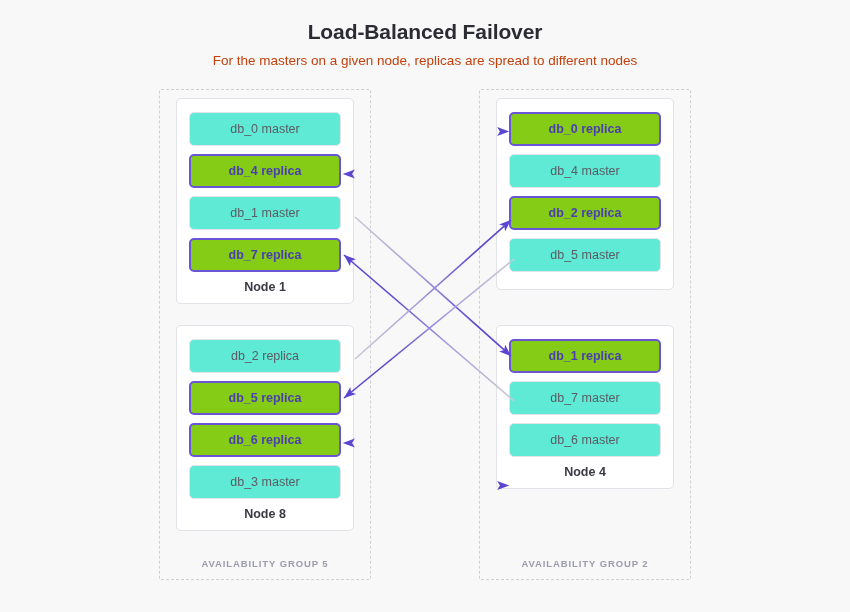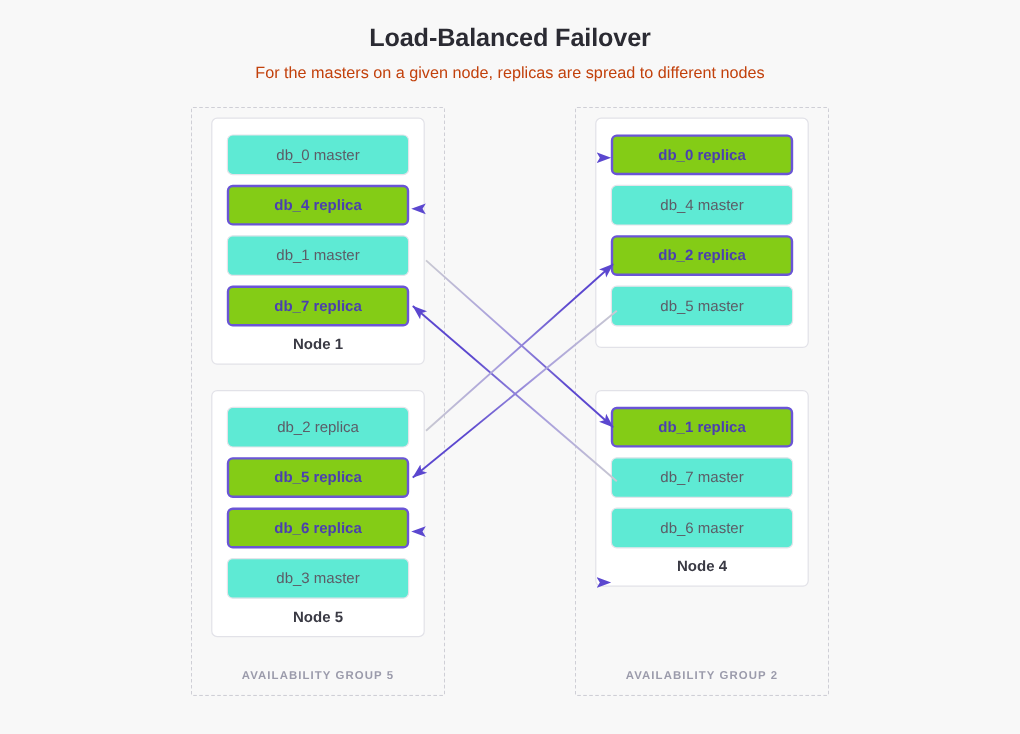--- a/index.html
+++ b/index.html
@@ -144,21 +144,21 @@
     <div class="db master">db_4 master</div>
     <div class="db replica">db_2 replica</div>
     <div class="db master">db_5 master</div>
   </div>
 
   <div class="node" id="node3">
     <div class="db master">db_2 replica</div>
     <div class="db replica">db_5 replica</div>
     <div class="db replica">db_6 replica</div>
     <div class="db master">db_3 master</div>
-    <div class="node-label">Node 5</div>
+    <div class="node-label">Node 8</div>
   </div>
 
   <div class="node" id="node4">
     <div class="db replica">db_1 replica</div>
     <div class="db master">db_7 master</div>
     <div class="db master">db_6 master</div>
     <div class="node-label">Node 4</div>
   </div>
 
   <svg class="arrows" width="850" height="612" viewBox="0 0 850 612">

